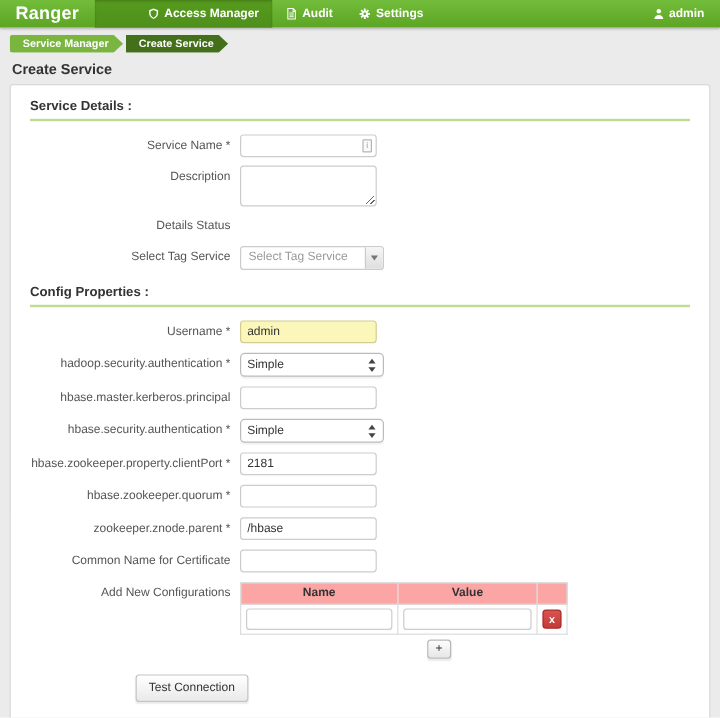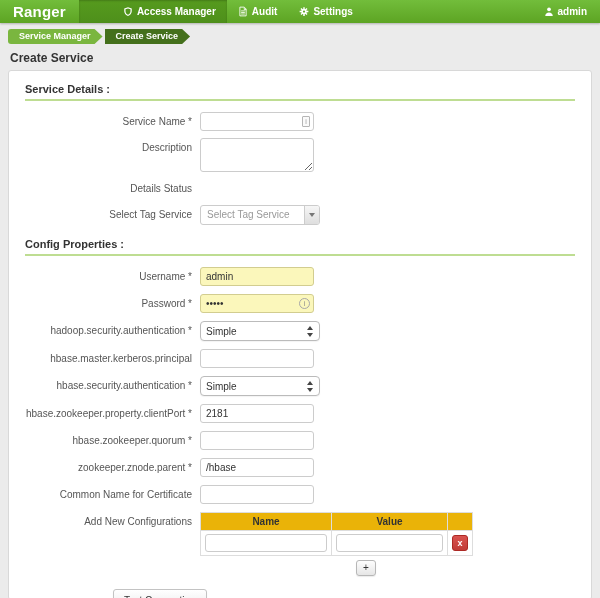--- a/index.html
+++ b/index.html
@@ -110,21 +110,21 @@
     display:flex; align-items:center; justify-content:space-between; padding:0 5px;
     color:#333; cursor:pointer; box-shadow:0 1px 1px rgba(0,0,0,.05);gap:16px;
   }
   .updown-icon { position:relative; width:8px; height:11px; }
   .updown-icon::before { content:""; position:absolute; top:0; left:1px; border-left:3px solid transparent; border-right:3px solid transparent; border-bottom:4px solid #444; }
   .updown-icon::after  { content:""; position:absolute; bottom:0; left:1px; border-left:3px solid transparent; border-right:3px solid transparent; border-top:4px solid #444; }
 
   table.cfg-table { border-collapse:collapse; }
   table.cfg-table th {
     border:1px solid #ddd; font-size:10px; font-weight:bold; color:#333;
-    text-align:center; padding:3px 4px; background:#eab308;
+    text-align:center; padding:3px 4px; background:#fca5a5;
   }
   table.cfg-table td { border:1px solid #ddd; padding:3px 4px; }
   th.col-name, td.col-name { width:131px; }
   th.col-value, td.col-value { width:116px; }
   td.col-action { width:24px; border:1px solid #ddd; text-align:center; }
   table.cfg-table input.cell { width:100%; height:18px; border:1px solid #ccc; border-radius:3px; padding:1px 4px; font-size:10px; font-family:"Liberation Sans",sans-serif; }
   .delete-btn {
     width:16px; height:16px; border:1px solid #ac2925; border-radius:3px;
     background:linear-gradient(#d9534f,#c13b37); color:#fff; font-weight:bold;
     font-size:9px; line-height:14px; text-align:center; cursor:pointer; padding:0;
@@ -230,27 +230,20 @@
     </div>
   </div>
 
   <div class="section-heading second">Config Properties :</div>
 
   <div class="form-row cfg">
     <div class="form-label">Username *</div>
     <input class="txt hl" type="text" value="admin" style="">
   </div>
 
-  <div class="form-row cfg">
-    <div class="form-label">Password *</div>
-    <span class="input-wrap">
-      <input class="txt hl" type="text" value="•••••" style="">
-      <span class="keycircle-icon">i</span>
-    </span>
-  </div>
 
   <div class="form-row cfg">
     <div class="form-label">hadoop.security.authentication *</div>
     <div class="selectbox">
       <span>Simple</span>
       <span class="updown-icon"></span>
     </div>
   </div>
 
   <div class="form-row cfg">

